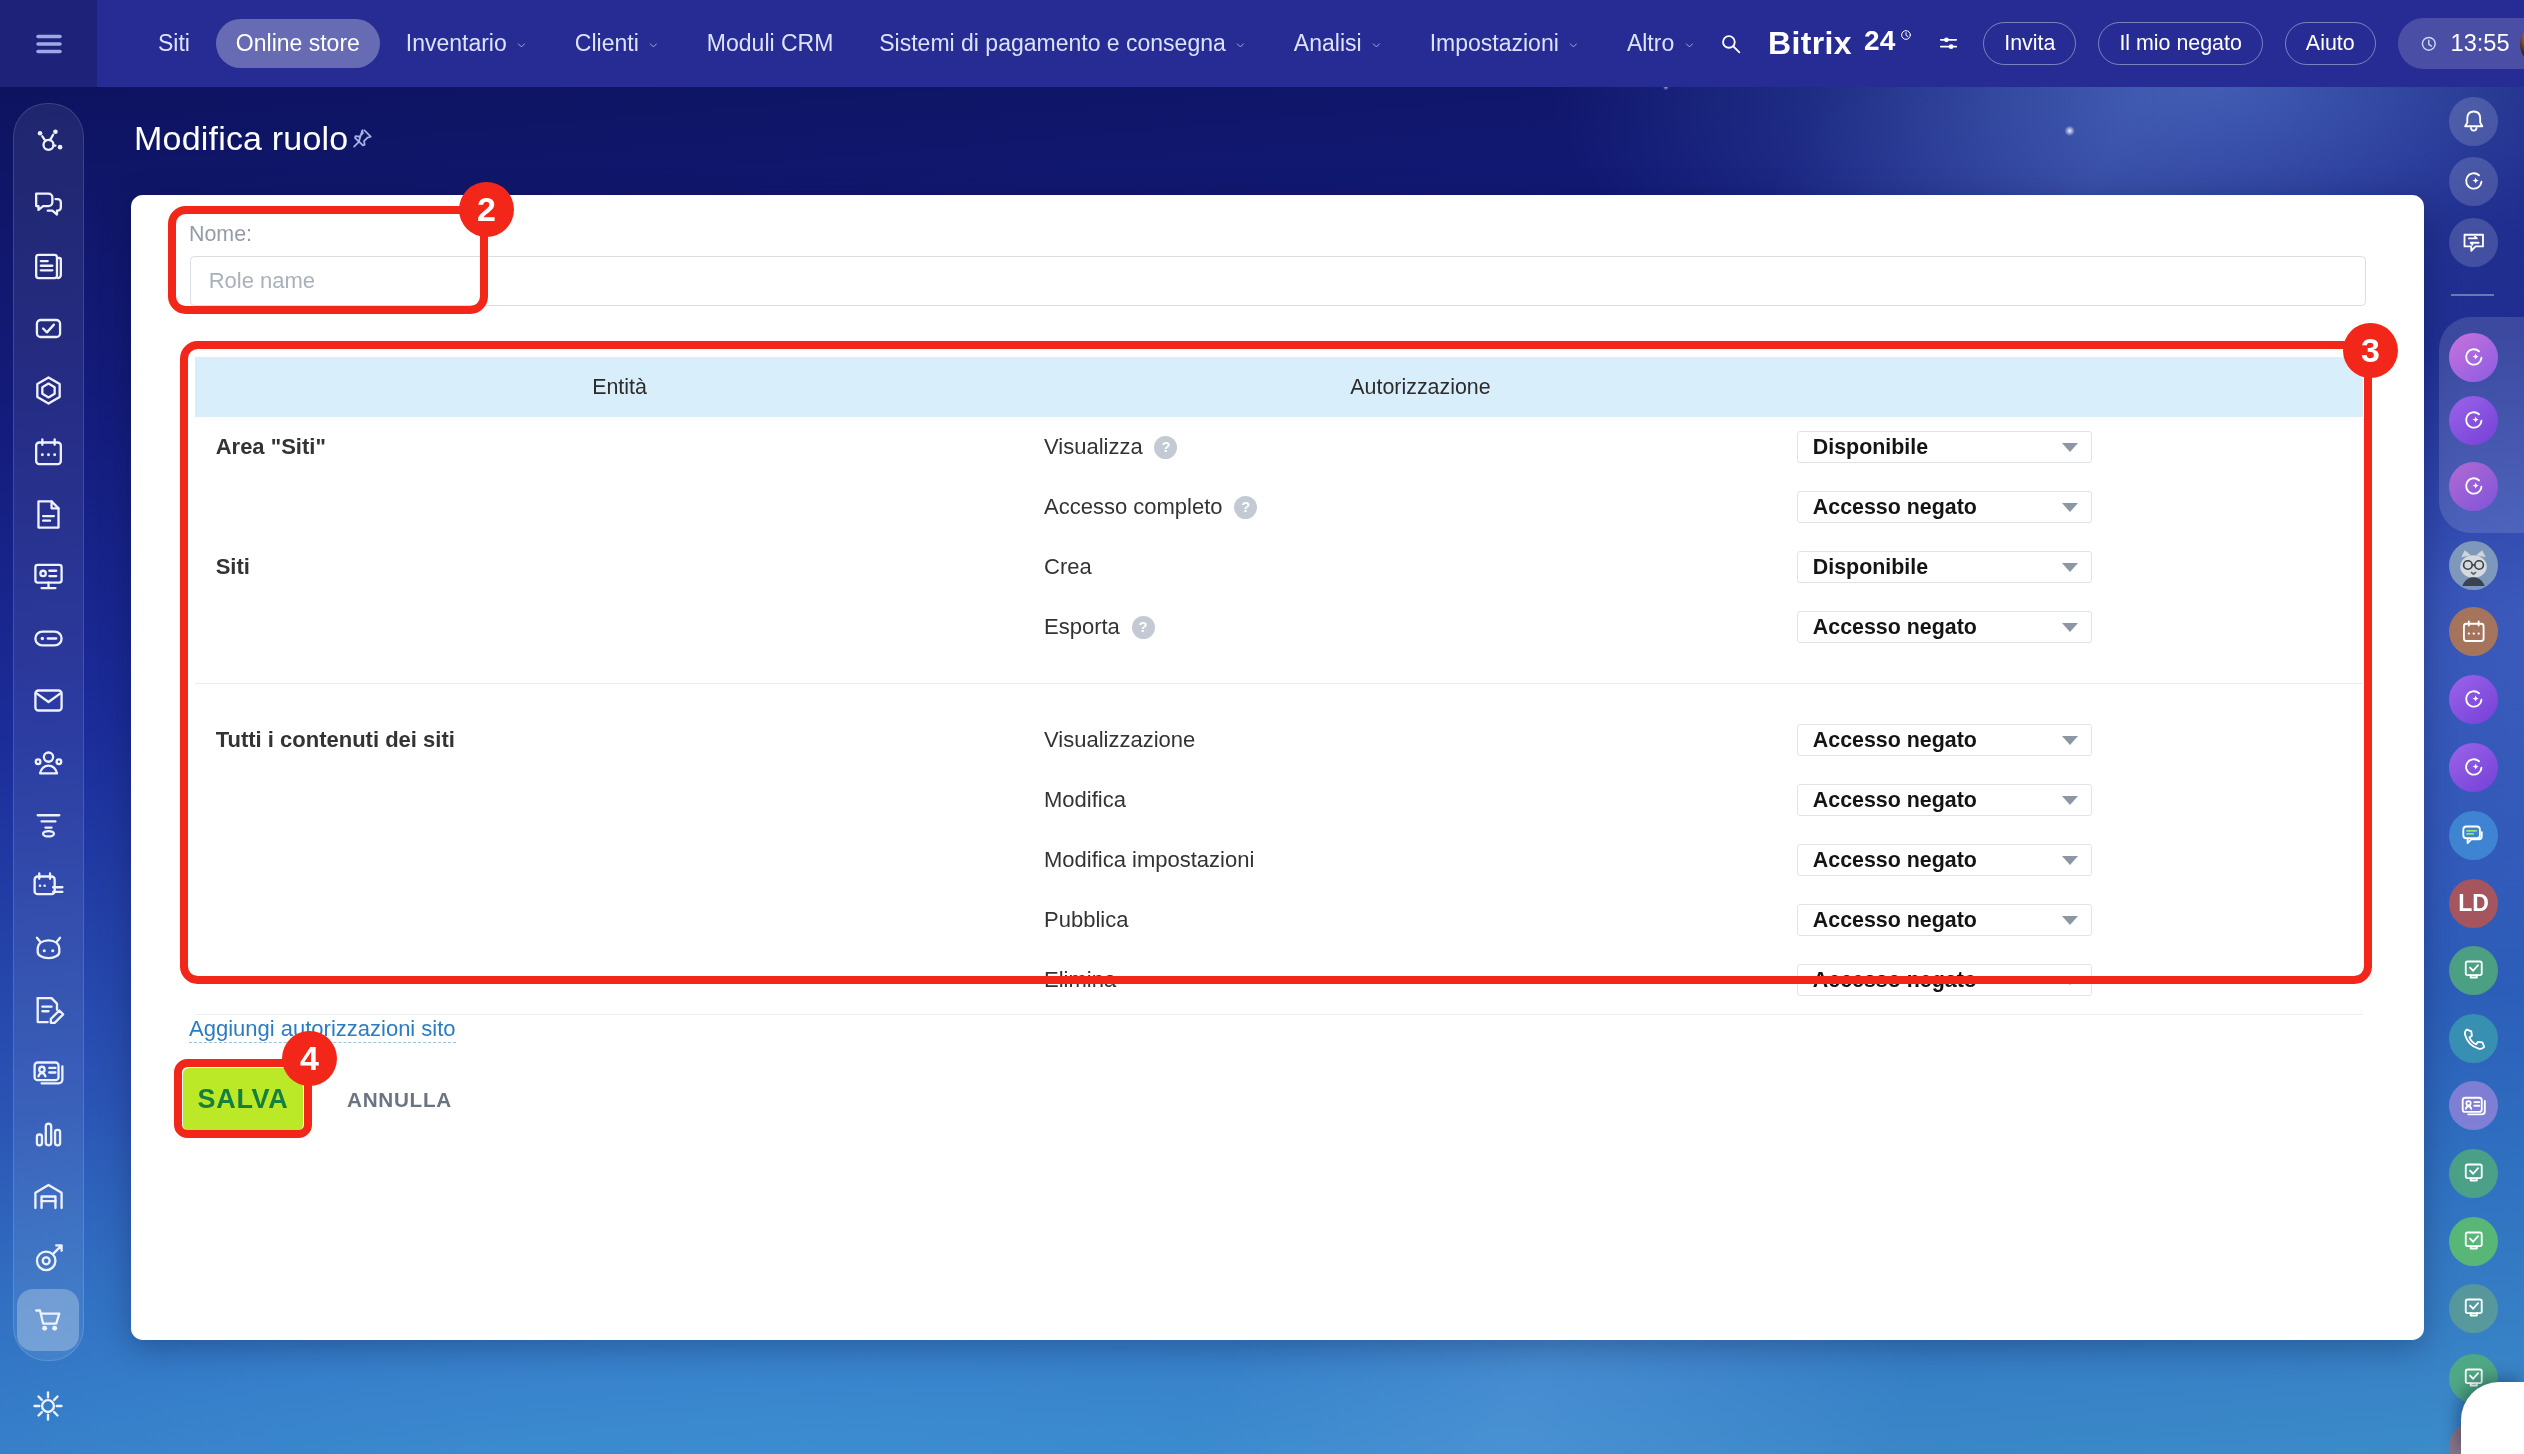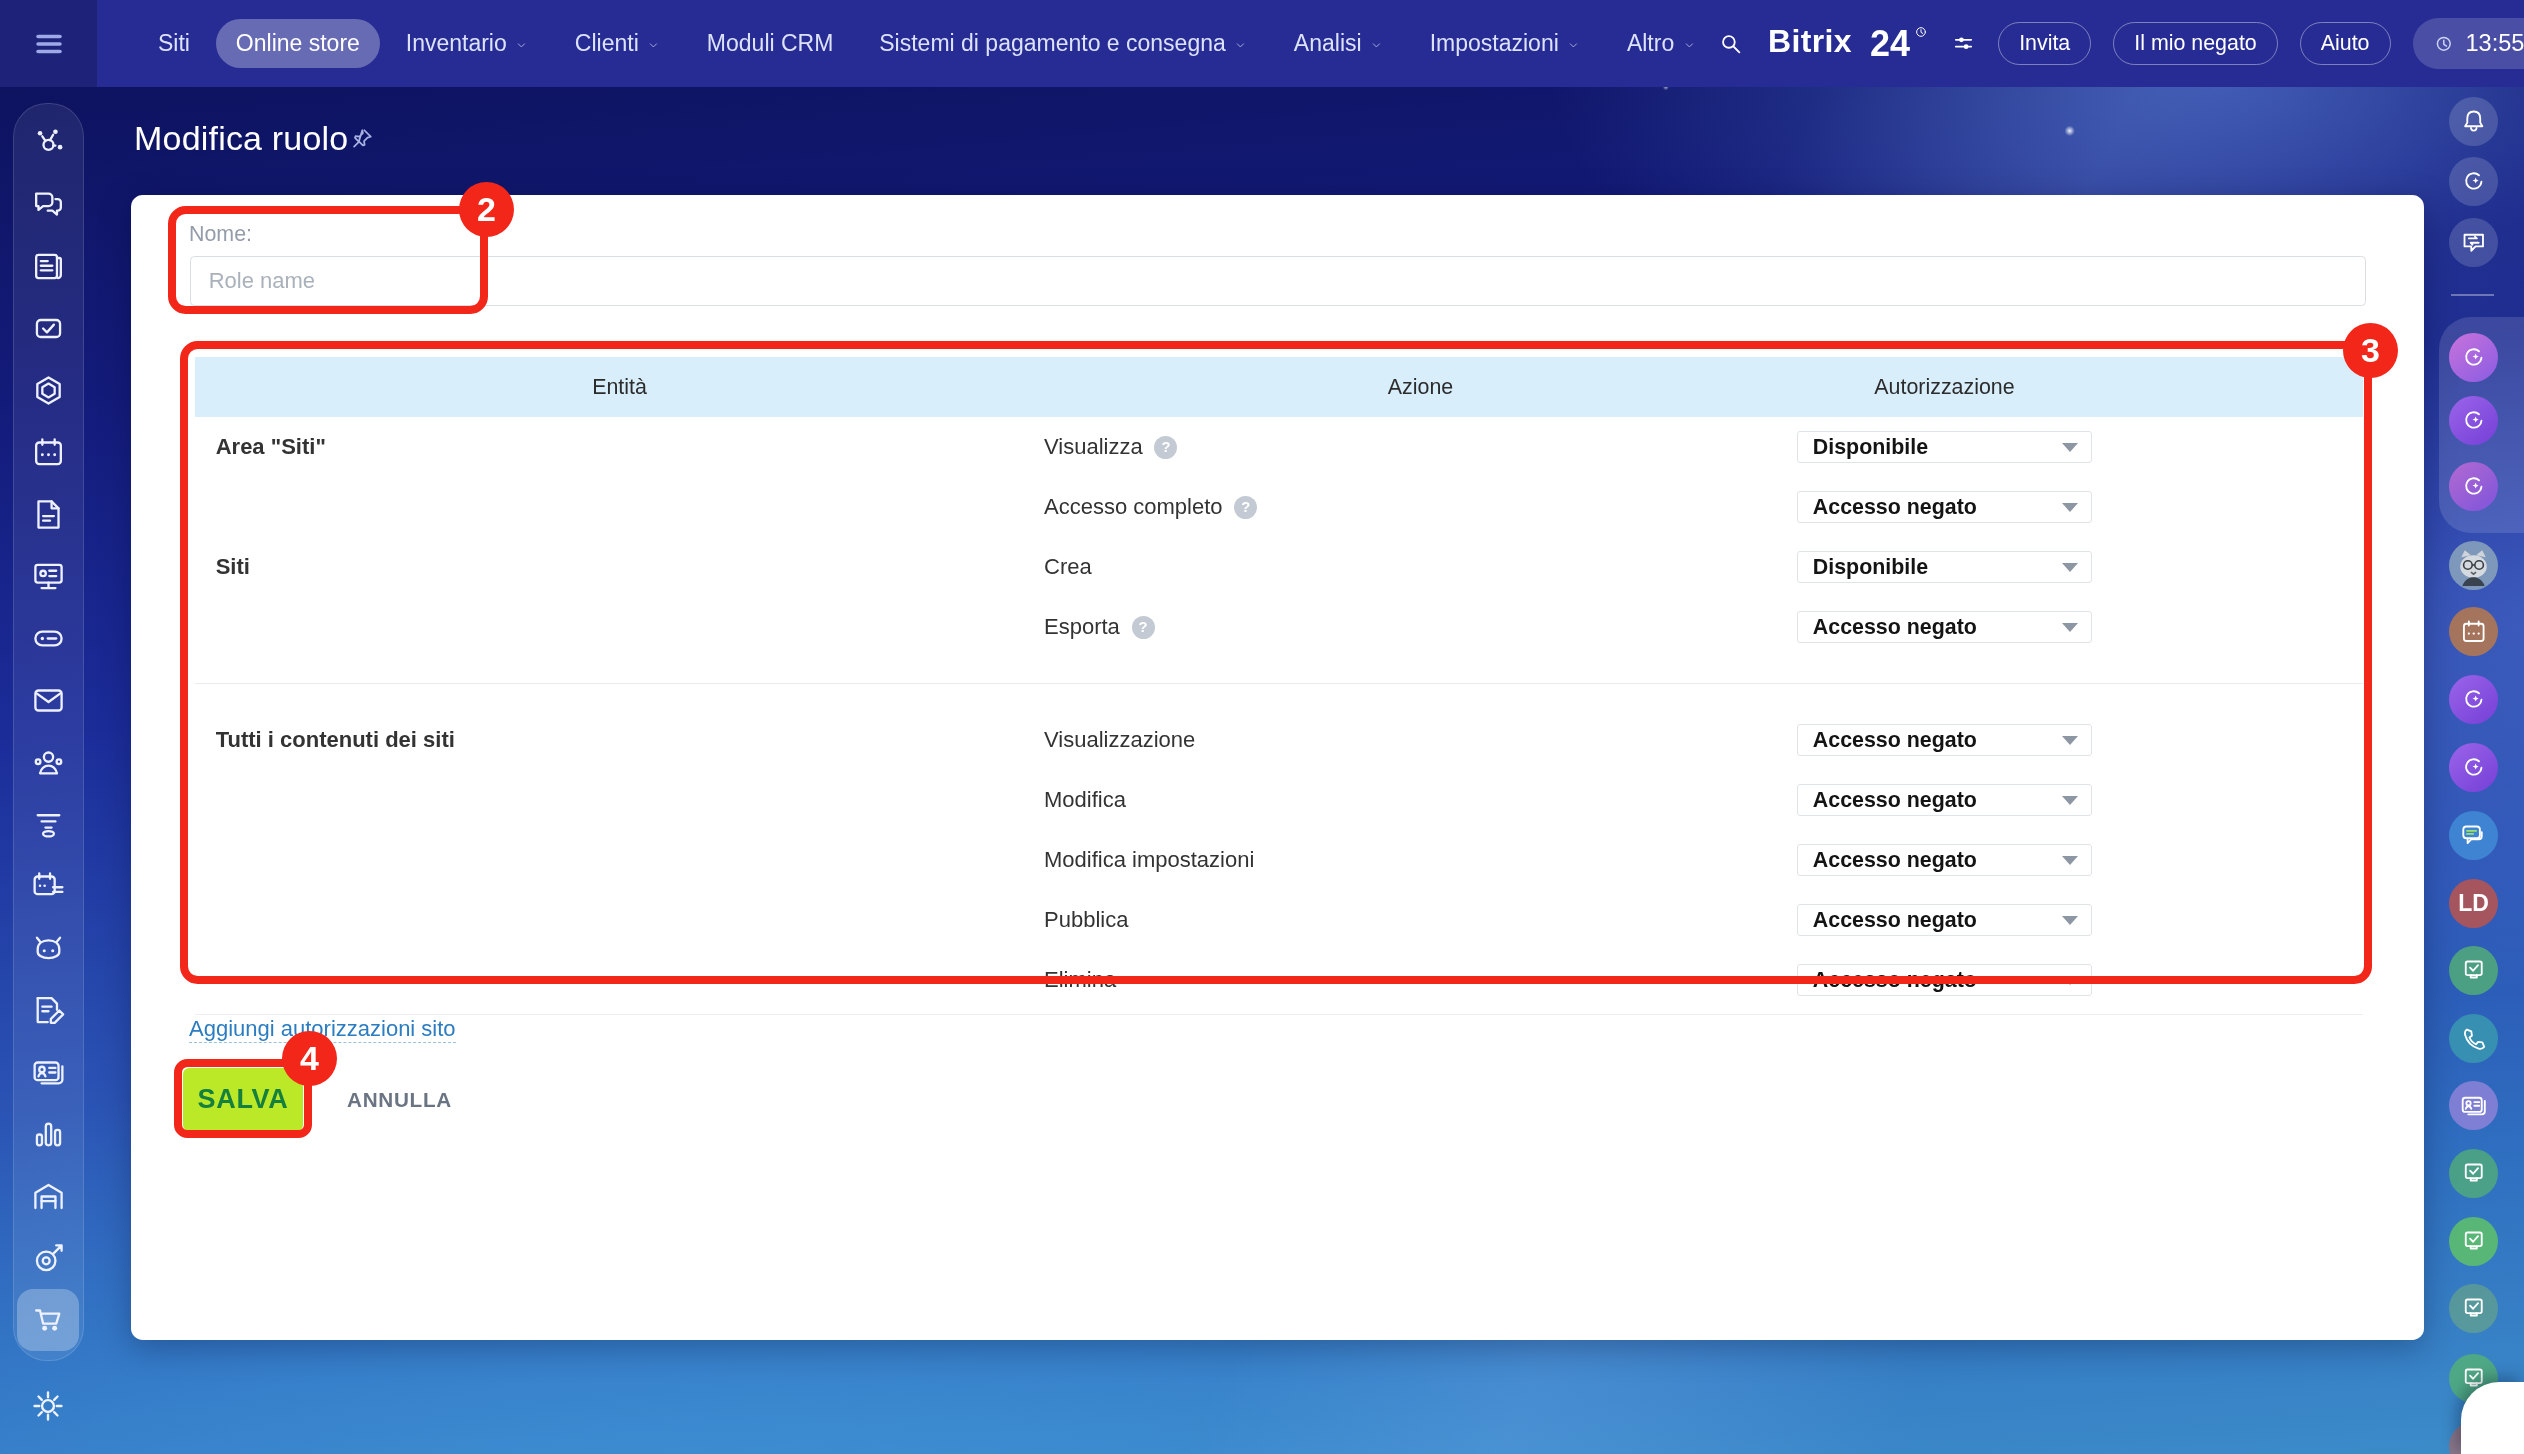--- a/index.html
+++ b/index.html
@@ -28,21 +28,21 @@
   .burger-box svg { width:34px; height:34px; color:#9ea9e8; }
   .mainnav { display:flex; align-items:center; gap:5.9px; margin-left:41px; }
   .nav-item { display:flex; align-items:center; gap:7.4px; color:#dde2fb; font-size:23px;
     padding:11px 20px; border-radius:32px; cursor:pointer; white-space:nowrap; }
   .nav-item.active { background:rgba(255,255,255,.30); color:#fff; }
   .nav-item svg { width:14.8px; height:14.8px; opacity:.75; margin-top:3px; }
   .topbar-right { margin-left:auto; display:flex; align-items:center; gap:22px; padding-right:19px; }
   .tb-icon { width:29.5px; height:29.5px; color:#fff; cursor:pointer; }
   .brand { display:flex; align-items:flex-start; color:#fff; cursor:pointer; }
   .brand .b1 { font-size:32px; font-weight:600; letter-spacing:0.4px; }
-  .brand .b2 { font-size:36px; font-weight:800; margin-left:18px; }
+  .brand .b2 { font-size:28px; font-weight:800; margin-left:12px; }
   .brand .bsup { width:16px; height:16px; margin:1.5px 0 0 3px; color:#fff; }
   .pill { border:1.5px solid rgba(255,255,255,.40); border-radius:29.5px; padding:8px 20px;
     color:#fff; font-size:21.4px; cursor:pointer; white-space:nowrap; }
   .time-pill { background:rgba(255,255,255,.17); border:none; border-radius:34px;
     display:flex; align-items:center; gap:10.3px; padding:3.7px 3.7px 3.7px 19px; cursor:pointer; }
   .time-pill .clock { width:23.6px; height:23.6px; color:#cdd5f5; }
   .time-pill .tm { color:#fff; font-size:23.6px; }
   .avatar { width:44px; height:44px; border-radius:50%; flex:0 0 auto;
     background: radial-gradient(circle at 50% 32%, #e9c6a6 26%, #a06a4c 45%, #3a241c 68%, #1d1210 100%); }
 
@@ -445,21 +445,20 @@
     </svg>
   </div>
 
   <section class="card">
     <label class="card-label">Nome:</label>
     <input class="role-input" type="text" placeholder="Role name" style="">
 
     <div class="perm-table">
       <div class="perm-head">
         <div>Entità</div>
-        <div>Azione</div>
         <div>Autorizzazione</div>
         <div></div>
       </div>
       <div class="perm-body-wrap">
           <div id="perm-body">
             <div class="perm-group">
               <div class="perm-row">
                 <div class="cell-entity">Area "Siti"</div>
                 <div class="cell-action">
                   <span>Visualizza</span>

